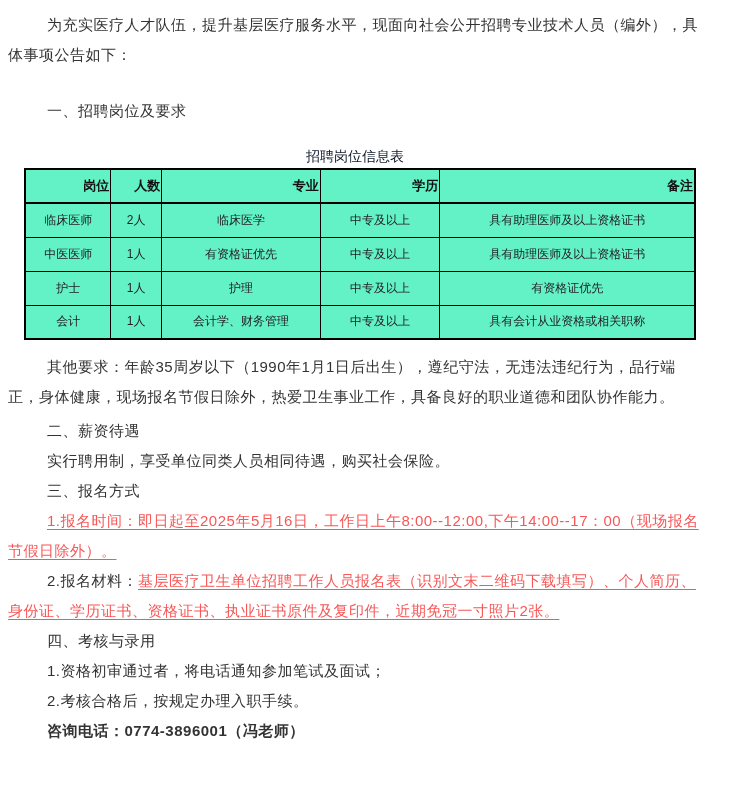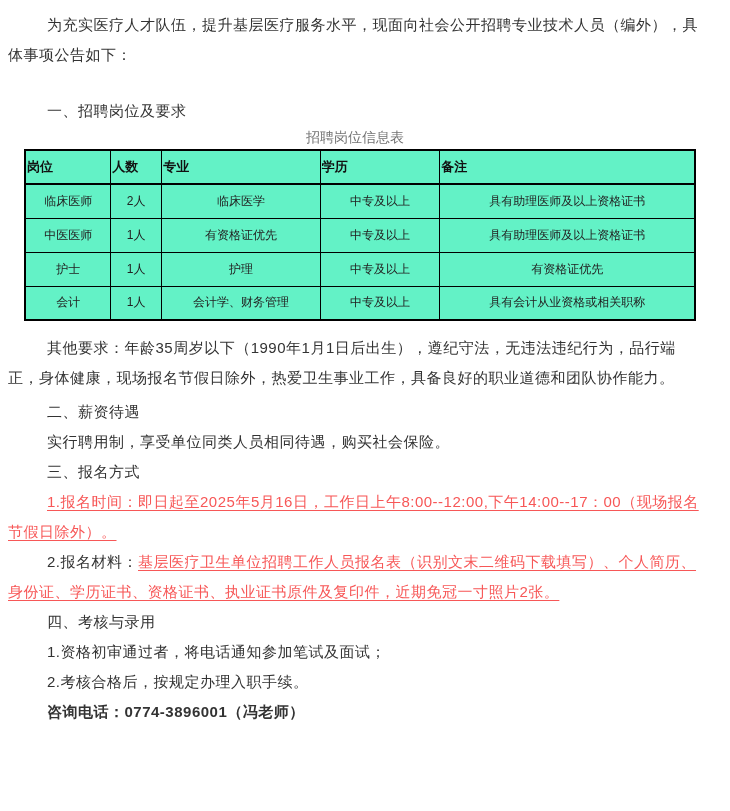--- a/index.html
+++ b/index.html
@@ -25,39 +25,39 @@
     font-size: 15px;
     font-weight: normal;
     color: #333333;
     letter-spacing: 0.5px;
   }
   .intro { margin-bottom: 26px; }
   .table-title {
     text-align: center;
     font-size: 14px;
     line-height: 20px;
-    margin: 1px 0 2px 0;
-    color: #737373;
+    margin: 20px 0 2px 0;
+    color: #0f172a;
   }
   table.info-table {
     border-collapse: collapse;
     width: 672px;
     margin-left: 16px;
     background: #63F2C6;
     border: 2px solid #000000;
   }
   table.info-table th, table.info-table td {
     border: 1px solid #000000;
     height: 34px;
     box-sizing: border-box;
   }
   table.info-table th {
     font-size: 13px;
     font-weight: bold;
-    text-align: left;
+    text-align: right;
     color: #111111;
     border-bottom: 2px solid #000000;
   }
   table.info-table td {
     font-size: 12px;
     font-weight: normal;
     text-align: center;
     padding: 2px 3px;
     color: #222222;
   }

